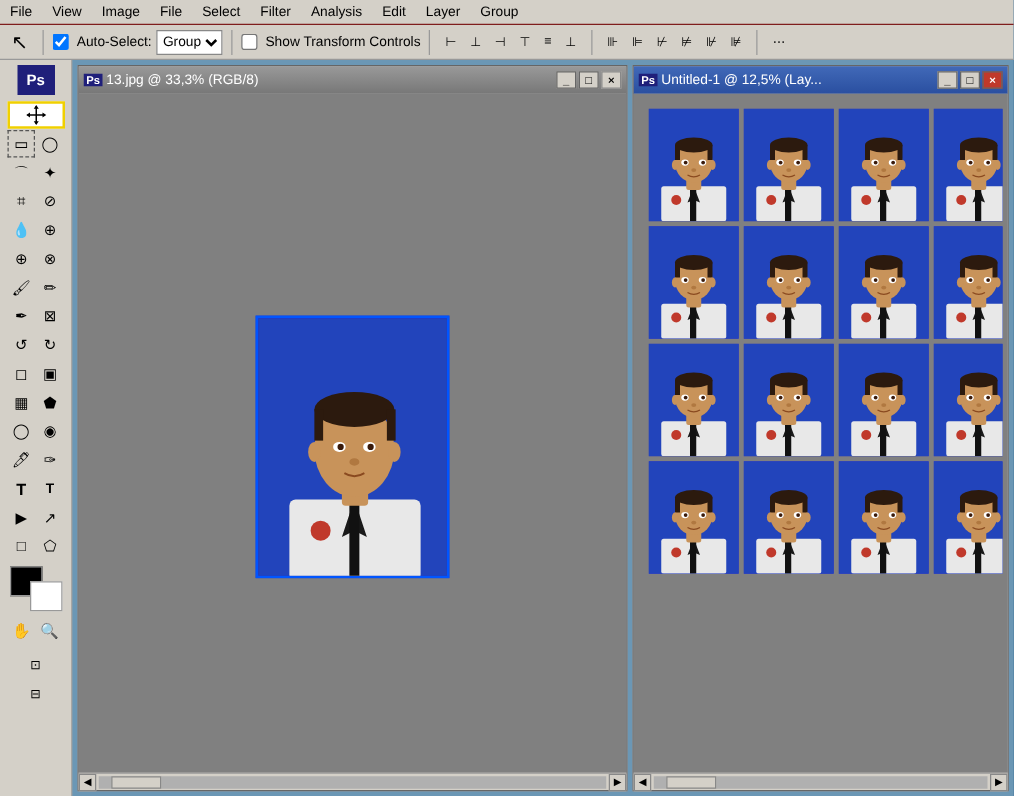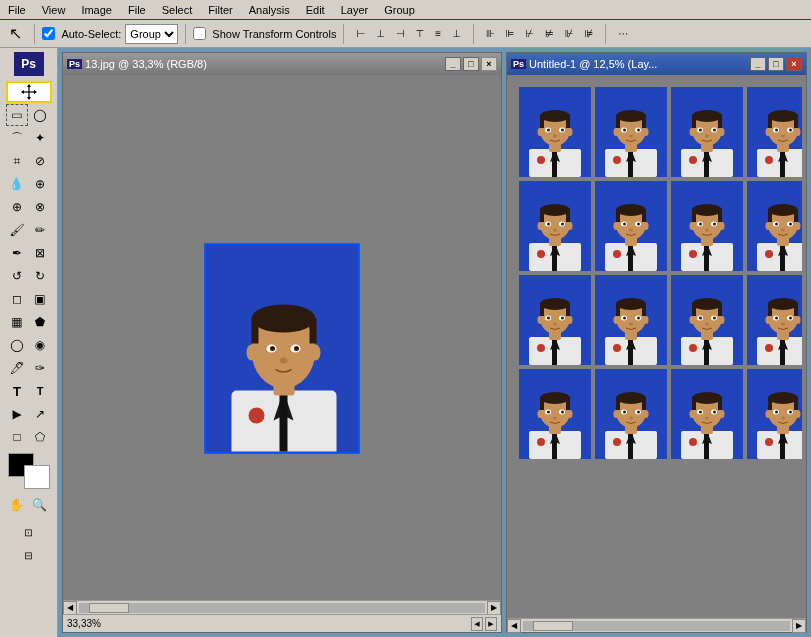--- a/index.html
+++ b/index.html
@@ -506,27 +506,20 @@
       </div>
 
       <div class="scrollbar-h">
         <div class="scroll-arrow">◀</div>
         <div class="scrollbar-track">
           <div class="scrollbar-thumb"></div>
         </div>
         <div class="scroll-arrow">▶</div>
       </div>
 
-      <div class="doc-status-bar">
-        <span>33,33%</span>
-        <div style="display:flex;gap:2px;">
-          <div class="scroll-arrow" style="width:12px;font-size:7px;">◀</div>
-          <div class="scroll-arrow" style="width:12px;font-size:7px;">▶</div>
-        </div>
-      </div>
     </div>
 
     <div class="doc-window doc-window-2" style="margin-left:4px;">
       <div class="doc-title-bar">
         <span style="display:flex;align-items:center;gap:3px;">
           <span style="background:#1f1f7a;color:#fff;font-size:9px;padding:0 2px;font-weight:bold;">Ps</span>
           <span class="doc-title-text">Untitled-1 @ 12,5% (Lay...</span>
         </span>
         <div class="doc-window-controls">
           <div class="win-btn minimize">_</div>

